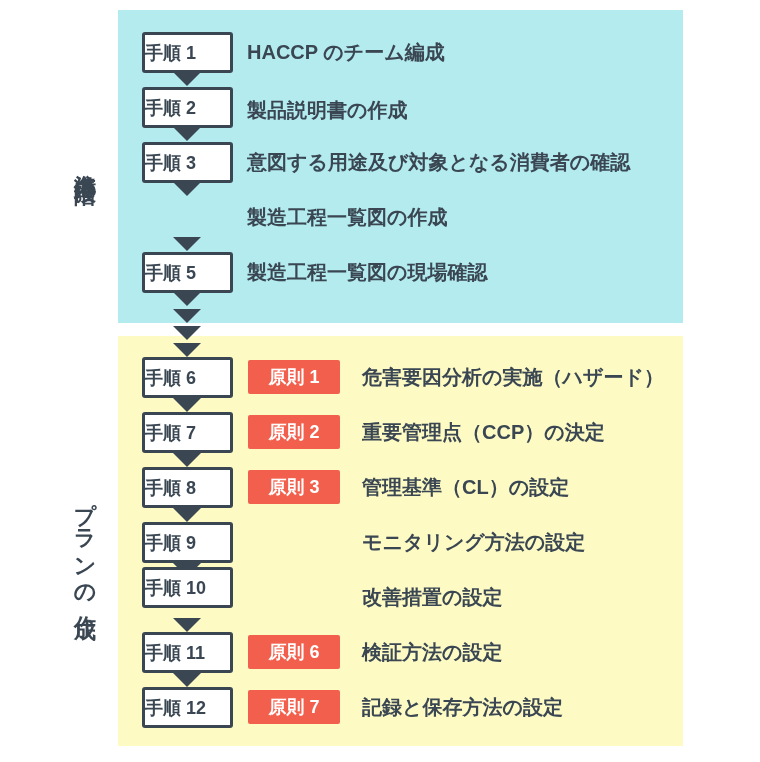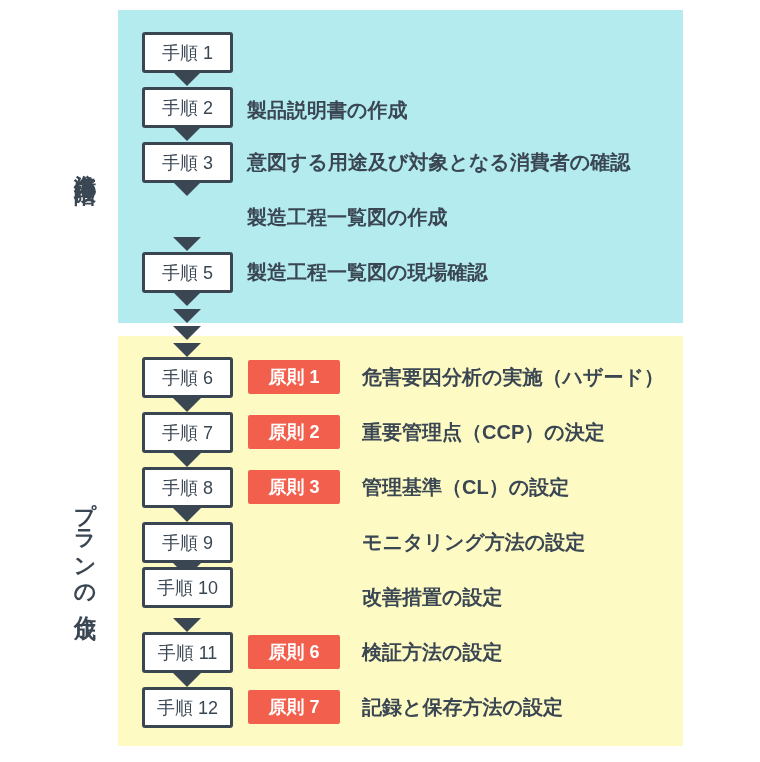--- a/index.html
+++ b/index.html
@@ -42,23 +42,22 @@
     position: absolute;
     left: 142px;
     width: 91px;
     height: 41px;
     box-sizing: border-box;
     background: #ffffff;
     border: 3px solid #3a4753;
     border-radius: 3px;
     display: flex;
     align-items: center;
-    justify-content: center;
     color: #3a4753;
-    font-weight: normal;
+    font-weight: bold;
     font-size: 18px;
     white-space: nowrap;
     z-index: 2;
   }
   .arrow {
     position: absolute;
     left: 173px;
     width: 0;
     height: 0;
     border-left: 14px solid transparent;
@@ -101,20 +100,21 @@
 
   <div class="section-bg cyan"></div>
   <div class="section-bg yellow"></div>
 
   <div class="vlabel prep">準備段階</div>
   <div class="vlabel plan">プランの作成</div>
 
   <div class="step-box" style="top:32px">
       <span>手順 1</span>
     </div>
+  <div class="desc s1" style="top:32px">HACCP のチーム編成</div>
   <div class="arrow" style="top:72px"></div>
 
   <div class="step-box" style="top:87px">
       <span>手順 2</span>
     </div>
   <div class="desc s1" style="top:90px">製品説明書の作成</div>
   <div class="arrow" style="top:127px"></div>
 
   <div class="step-box" style="top:142px">
       <span>手順 3</span>

